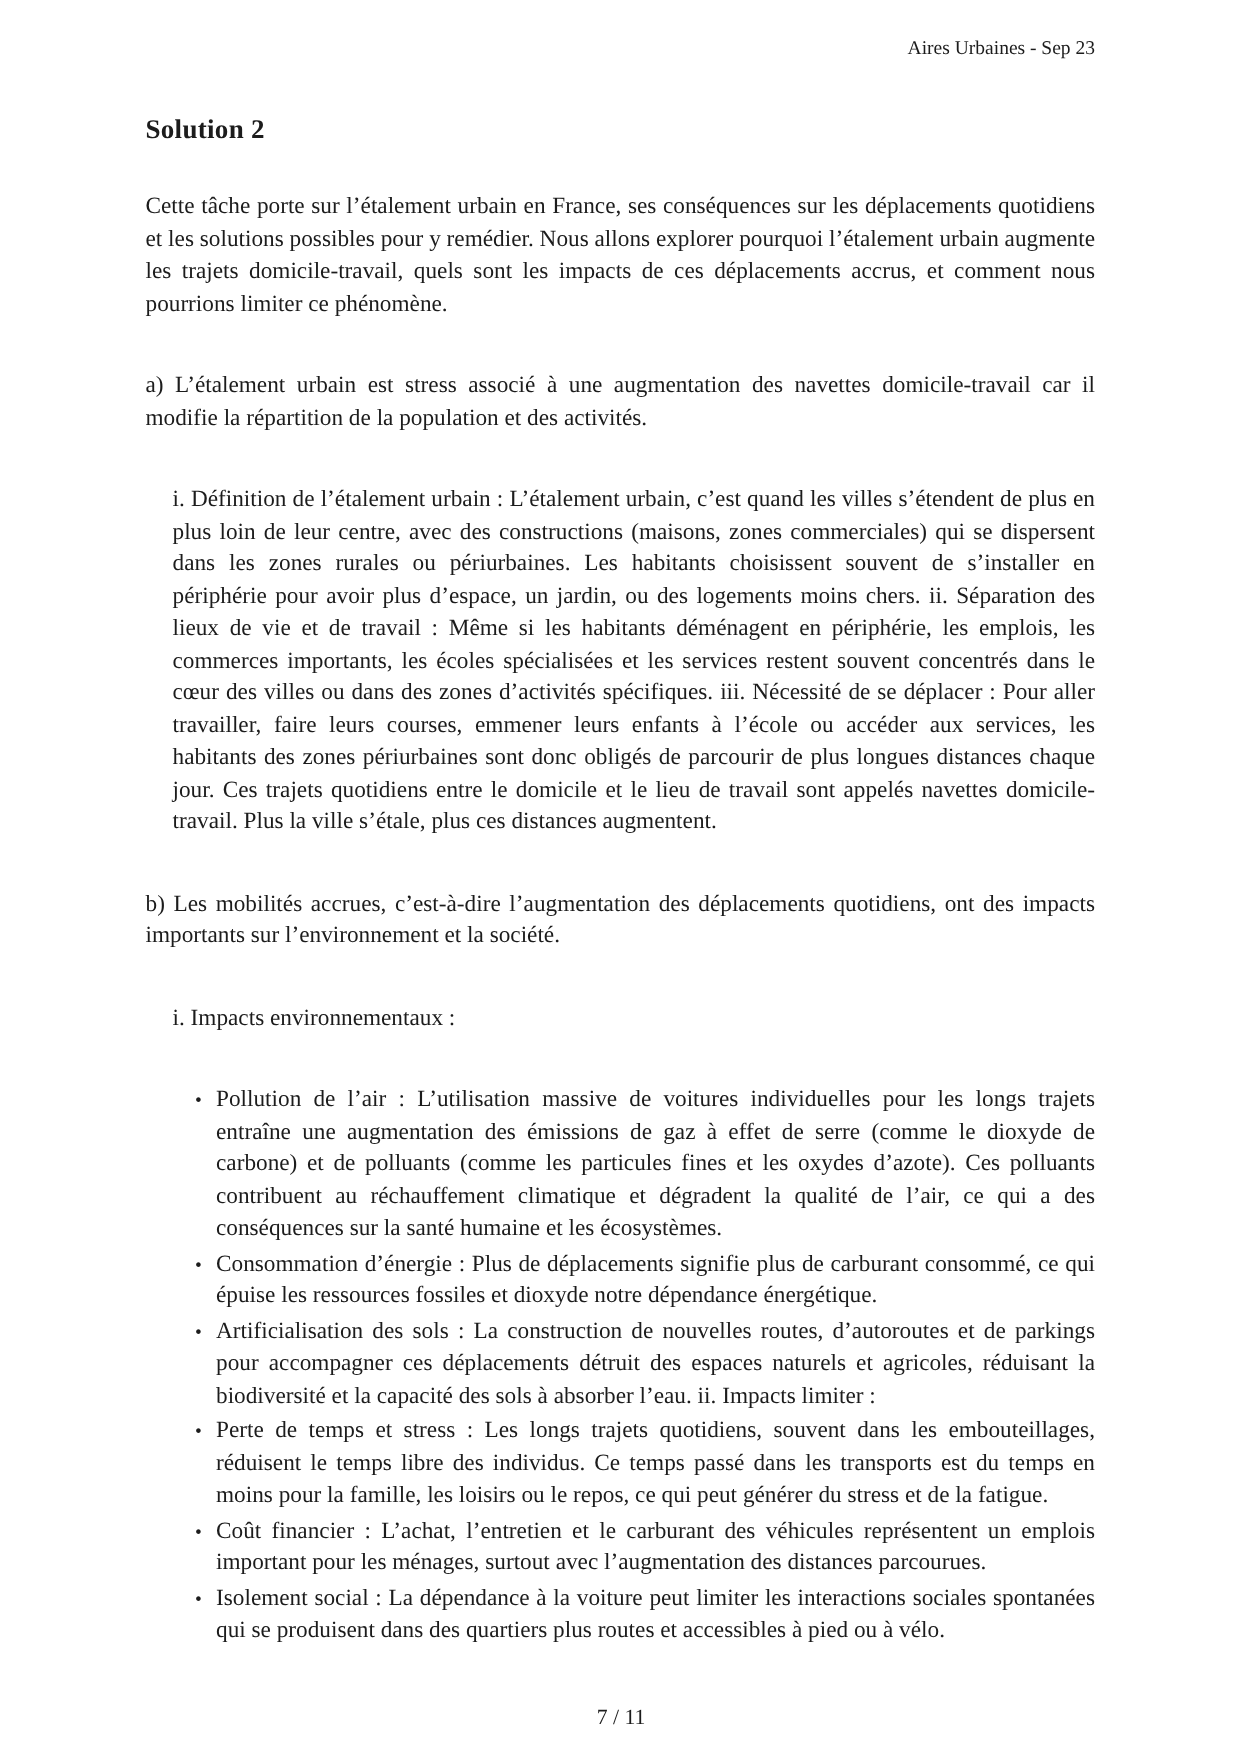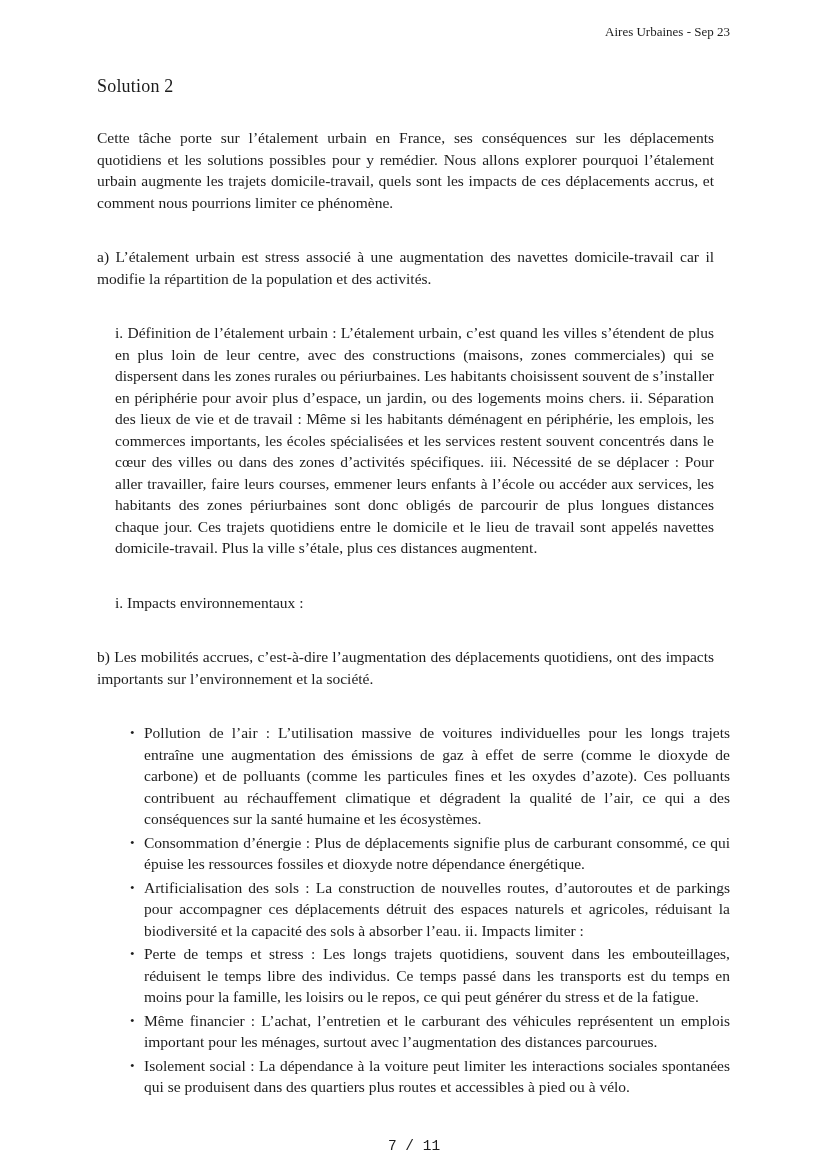--- a/index.html
+++ b/index.html
@@ -18,29 +18,29 @@
     padding: 24px 98px 60px 97px;
   }
   .header {
     text-align: right;
     font-size: 13px;
     line-height: 16px;
     margin-bottom: 36px;
   }
   .title {
     font-size: 18px;
-    font-weight: 400;
+    font-weight: 700;
     margin: 26px 0 30px 0;
     letter-spacing: 0.2px;
   }
   .para {
     font-size: 15.5px;
     line-height: 21.5px;
     text-align: justify;
-    margin: 0 16px 33px 0;
+    margin: 0 0 33px 0;
   }
   .para.indent { margin-left: 18px; }
   .bullet-list {
     list-style: none;
     margin: 14px 0 40px 18px;
     padding: 0 0 0 15px;
     font-size: 15.5px;
     line-height: 21.5px;
     text-align: justify;
   }
@@ -56,45 +56,44 @@
     font-size: 13px;
   }
   strong { font-weight: 400; }
   .footer {
     position: absolute;
     left: 0;
     right: 0;
     bottom: 44px;
     text-align: center;
     font-size: 14.5px;
-    font-family: Liberation Mono, monospace;
   }
 </style>
 </head>
 <body>
 
 <div class="page">
   <div class="header">
     <span>Aires Urbaines - Sep 23</span>
   </div>
 
   <h1 class="title">Solution 2</h1>
 
   <div id="doc-body">
       <p class="para"><span>Cette tâche porte sur l’étalement urbain en France, ses conséquences sur les déplacements quotidiens et les solutions possibles pour y remédier. Nous allons explorer pourquoi l’étalement urbain augmente les trajets domicile-travail, quels sont les impacts de ces déplacements accrus, et comment nous pourrions limiter ce phénomène.</span></p>
       <p class="para"><span>a) L’étalement urbain est stress associé à une augmentation des navettes domicile-travail car il modifie la répartition de la population et des activités.</span></p>
       <p class="para indent"><span>i. </span><strong>Définition de l’étalement urbain :</strong><span> L’étalement urbain, c’est quand les villes s’étendent de plus en plus loin de leur centre, avec des constructions (maisons, zones commerciales) qui se dispersent dans les zones rurales ou périurbaines. Les habitants choisissent souvent de s’installer en périphérie pour avoir plus d’espace, un jardin, ou des logements moins chers. ii. </span><strong>Séparation des lieux de vie et de travail :</strong><span> Même si les habitants déménagent en périphérie, les emplois, les commerces importants, les écoles spécialisées et les services restent souvent concentrés dans le cœur des villes ou dans des zones d’activités spécifiques. iii. </span><strong>Nécessité de se déplacer :</strong><span> Pour aller travailler, faire leurs courses, emmener leurs enfants à l’école ou accéder aux services, les habitants des zones périurbaines sont donc obligés de parcourir de plus longues distances chaque jour. Ces trajets quotidiens entre le domicile et le lieu de travail sont appelés navettes domicile-travail. Plus la ville s’étale, plus ces distances augmentent.</span></p>
+      <p class="para"><span>b) Les mobilités accrues, c’est-à-dire l’augmentation des déplacements quotidiens, ont des impacts importants sur l’environnement et la société.</span></p>
       <p class="para indent"><span>i. </span><strong>Impacts environnementaux :</strong></p>
-      <p class="para"><span>b) Les mobilités accrues, c’est-à-dire l’augmentation des déplacements quotidiens, ont des impacts importants sur l’environnement et la société.</span></p>
       <ul class="bullet-list">
         <li><span class="bullet-dot">•</span><strong>Pollution de l’air :</strong><span> L’utilisation massive de voitures individuelles pour les longs trajets entraîne une augmentation des émissions de gaz à effet de serre (comme le dioxyde de carbone) et de polluants (comme les particules fines et les oxydes d’azote). Ces polluants contribuent au réchauffement climatique et dégradent la qualité de l’air, ce qui a des conséquences sur la santé humaine et les écosystèmes.</span></li>
         <li><span class="bullet-dot">•</span><strong>Consommation d’énergie :</strong><span> Plus de déplacements signifie plus de carburant consommé, ce qui épuise les ressources fossiles et dioxyde notre dépendance énergétique.</span></li>
         <li><span class="bullet-dot">•</span><strong>Artificialisation des sols :</strong><span> La construction de nouvelles routes, d’autoroutes et de parkings pour accompagner ces déplacements détruit des espaces naturels et agricoles, réduisant la biodiversité et la capacité des sols à absorber l’eau. ii. </span><strong>Impacts limiter :</strong></li>
         <li><span class="bullet-dot">•</span><strong>Perte de temps et stress :</strong><span> Les longs trajets quotidiens, souvent dans les embouteillages, réduisent le temps libre des individus. Ce temps passé dans les transports est du temps en moins pour la famille, les loisirs ou le repos, ce qui peut générer du stress et de la fatigue.</span></li>
-        <li><span class="bullet-dot">•</span><strong>Même financier :</strong><span> L’achat, l’entretien et le carburant des véhicules représentent un emplois important pour les ménages, surtout avec l’augmentation des distances parcourues.</span></li>
+        <li><span class="bullet-dot">•</span><strong>Coût financier :</strong><span> L’achat, l’entretien et le carburant des véhicules représentent un emplois important pour les ménages, surtout avec l’augmentation des distances parcourues.</span></li>
         <li><span class="bullet-dot">•</span><strong>Isolement social :</strong><span> La dépendance à la voiture peut limiter les interactions sociales spontanées qui se produisent dans des quartiers plus routes et accessibles à pied ou à vélo.</span></li>
       </ul>
     </div>
 
   <div class="footer">
     <span>7 / 11</span>
   </div>
 </div>
 
 </body></html>

